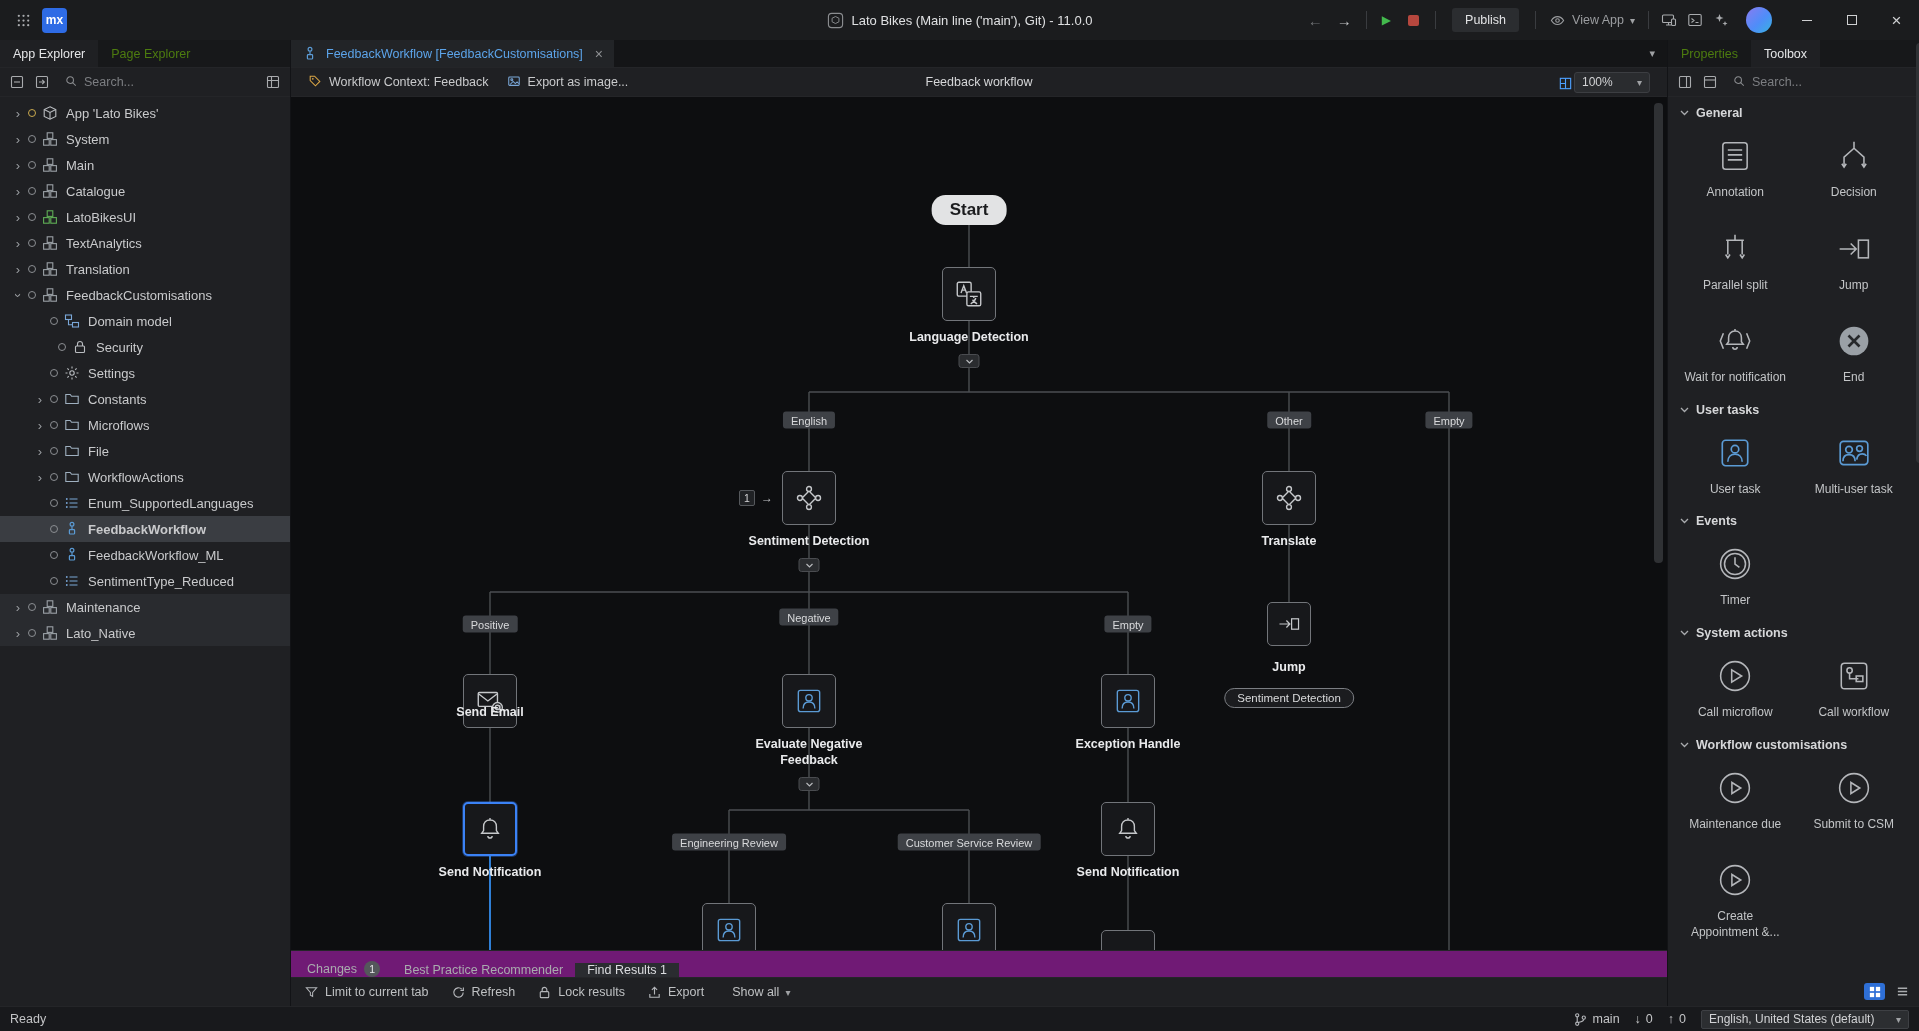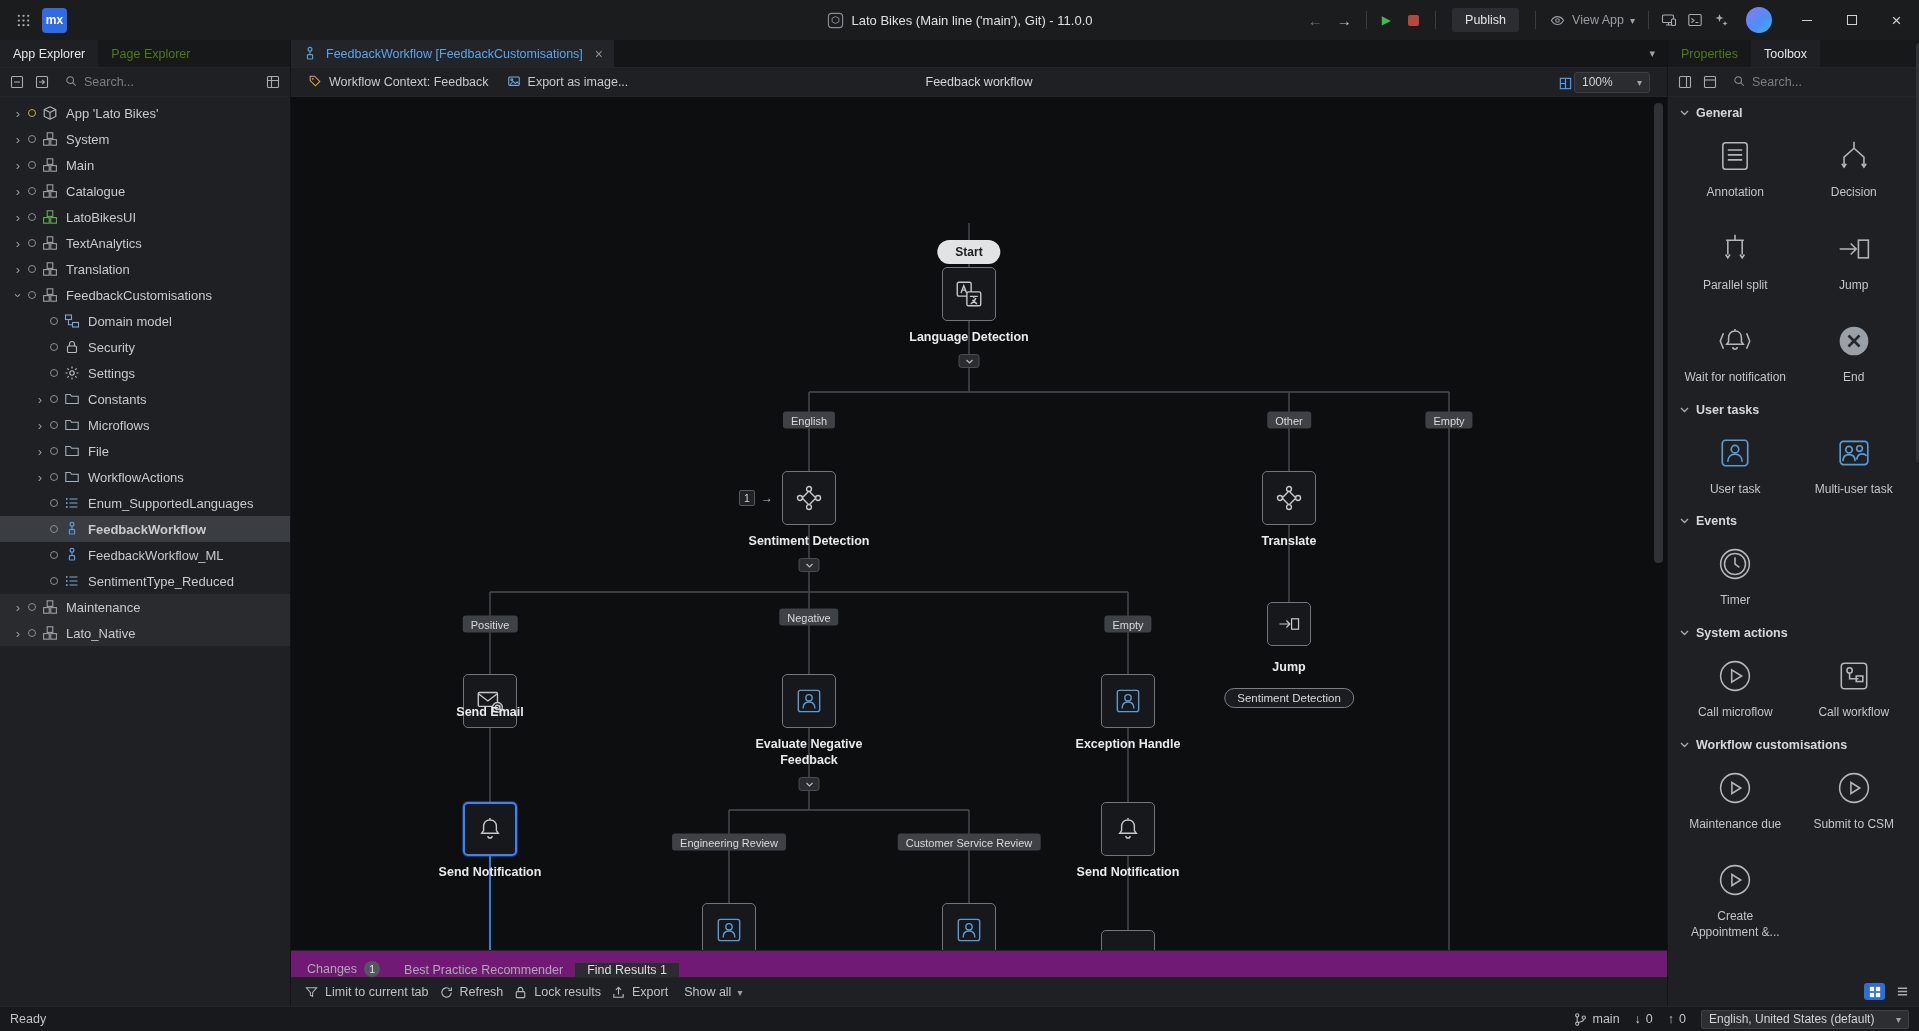--- a/index.html
+++ b/index.html
@@ -68,21 +68,21 @@
   .dtb-right { margin-left:auto; display:flex; align-items:flex-end; padding-right:9px; }
   .zoom { display:flex; align-items:center; justify-content:space-between; width:76px; height:21px; background:#2a2c2f; border:1px solid #3c3e42; border-radius:3px; font-size:12px; color:#d2d3d5; padding:0 7px; }
 
   
   .canvas { position:relative; flex:1; background:#0d0e10; overflow:hidden; }
   .wf-lines { position:absolute; left:0; top:0; }
   .wf-node { position:absolute; width:54px; height:54px; transform:translate(-50%,-50%); background:#17181b; border:1.4px solid #72757a; border-radius:5px; display:flex; align-items:center; justify-content:center; }
   .wf-node svg { width:32px; height:32px; }
   .wf-node.small { width:44px; height:44px; } .wf-node.small svg { width:26px; height:26px; }
   .wf-node.selected { border:2px solid #3b82f6; box-shadow:0 0 0 1px rgba(59,130,246,.35); }
-  .wf-start { position:absolute; transform:translate(-50%,-50%); background:#e2e3e4; color:#1b1c1e; font-size:12px; font-weight:600; padding:5px 18px; border-radius:14px;margin-top:42px; }
+  .wf-start { position:absolute; transform:translate(-50%,-50%); background:#e2e3e4; color:#1b1c1e; font-size:17px; font-weight:600; padding:5px 18px; border-radius:14px; }
   .wf-label { position:absolute; transform:translate(-50%,-50%); width:180px; text-align:center; font-size:12.5px; font-weight:600; color:#e9eaec; line-height:1.25; }
   .wf-label.narrow { width:130px; }
   .wf-badge { position:absolute; transform:translate(-50%,-50%); background:#3e4146; color:#d9dadc; font-size:11px; padding:2.5px 8px; border-radius:3px; white-space:nowrap; }
   .wf-collapse { position:absolute; transform:translate(-50%,-50%); width:21px; height:14px; background:#2a2c2f; border:1px solid #4a4c50; border-radius:3px; display:flex; align-items:center; justify-content:center; }
   .wf-ref { position:absolute; transform:translate(-50%,-50%); border:1px solid #7b7e83; background:#1b1c1f; color:#d9dadc; font-size:11.5px; padding:3px 12px; border-radius:11px; white-space:nowrap; }
   .wf-annot { position:absolute; transform:translate(-50%,-50%); display:flex; align-items:center; gap:6px; color:#c6c8cb; font-size:12px; }
   .wf-annot .idx { width:16px; height:16px; border:1px solid #55585c; background:#202225; display:flex; align-items:center; justify-content:center; font-size:10.5px; border-radius:2px; color:#d2d3d5; }
   .v-scrollbar { position:absolute; width:9px; border-radius:4px; background:#2f3134; }
 
   
@@ -96,21 +96,21 @@
   .tb-footer { position:absolute; right:14px; bottom:6px; display:flex; gap:7px; align-items:center; }
   .viewbtn { width:21px; height:17px; border-radius:3px; display:flex; align-items:center; justify-content:center; }
   .viewbtn.active { background:#2e6fd6; }
   .rp-scrollbar { position:absolute; right:2px; top:3px; }
 
   
   .bottom-tabbar { height:27px; background:#701a75; display:flex; align-items:flex-end; border-top:1px solid #242528; padding-left:4px; flex:none; }
   .btab { display:flex; align-items:center; gap:7px; padding:0 12px; font-size:12.5px; color:#a9abae; }
   .btab.active { background:#2a2c30; color:#dcdde0; }
   .btab .badge { min-width:16px; height:16px; border-radius:8px; background:#54575b; color:#e8e9ea; font-size:10.5px; display:flex; align-items:center; justify-content:center; padding:0 4px; }
-  .bottom-toolbar { height:29px; background:#1f2023; border-top:1px solid #242528; display:flex; align-items:center; gap:10px; padding:0 13px; font-size:12.5px; color:#bfc1c3; flex:none; }
+  .bottom-toolbar { height:29px; background:#1f2023; border-top:1px solid #242528; display:flex; align-items:center; gap:22px; padding:0 13px; font-size:12.5px; color:#bfc1c3; flex:none; }
   .bta { display:flex; align-items:center; gap:6px; }
   .bta-ic { display:flex; align-items:center; } .bta-ic svg { width:15px; height:15px; }
   .caret { font-size:10px; color:#9fa1a4; }
 
   
   .statusbar { height:25px; background:#18191c; border-top:1px solid #242528; display:flex; align-items:center; font-size:12.5px; color:#c3c4c6; padding:0 10px; flex:none; }
   .sb-right { margin-left:auto; display:flex; align-items:center; gap:15px; }
   .sb-item { display:flex; align-items:center; gap:5px; }
   .sb-item svg { width:15px; height:15px; }
   .lang-select { width:208px; height:19px; background:#2c2e31; border:1px solid #3e4044; border-radius:2px; display:flex; align-items:center; justify-content:space-between; padding:0 7px; font-size:12px; color:#d2d3d5; white-space:nowrap; overflow:hidden; }
@@ -352,21 +352,21 @@
               <svg viewBox="0 0 16 16">
                 <g fill="none" stroke="#7aa7d8" stroke-width="1.1">
                   <rect x="1.5" y="2" width="6" height="4.5"></rect>
                   <rect x="8.5" y="9.5" width="6" height="4.5"></rect>
                   <path d="M4.5 6.5v5.3h4"></path>
                 </g>
               </svg>
             </span>
     <span>Domain model</span>
   </div>
-          <div class="tree-row" style="padding-left: 32px;">
+          <div class="tree-row" style="padding-left: 40px;">
     <span class="twisty"></span>
     <span class="dot"></span>
     <span class="ticon">
               <svg viewBox="0 0 16 16">
                 <g fill="none" stroke="#b9bcc0" stroke-width="1.1">
                   <rect x="3.5" y="7" width="9" height="6.5" rx="1"></rect>
                   <path d="M5.5 7V5a2.5 2.5 0 0 1 5 0v2"></path>
                 </g>
               </svg>
             </span>

